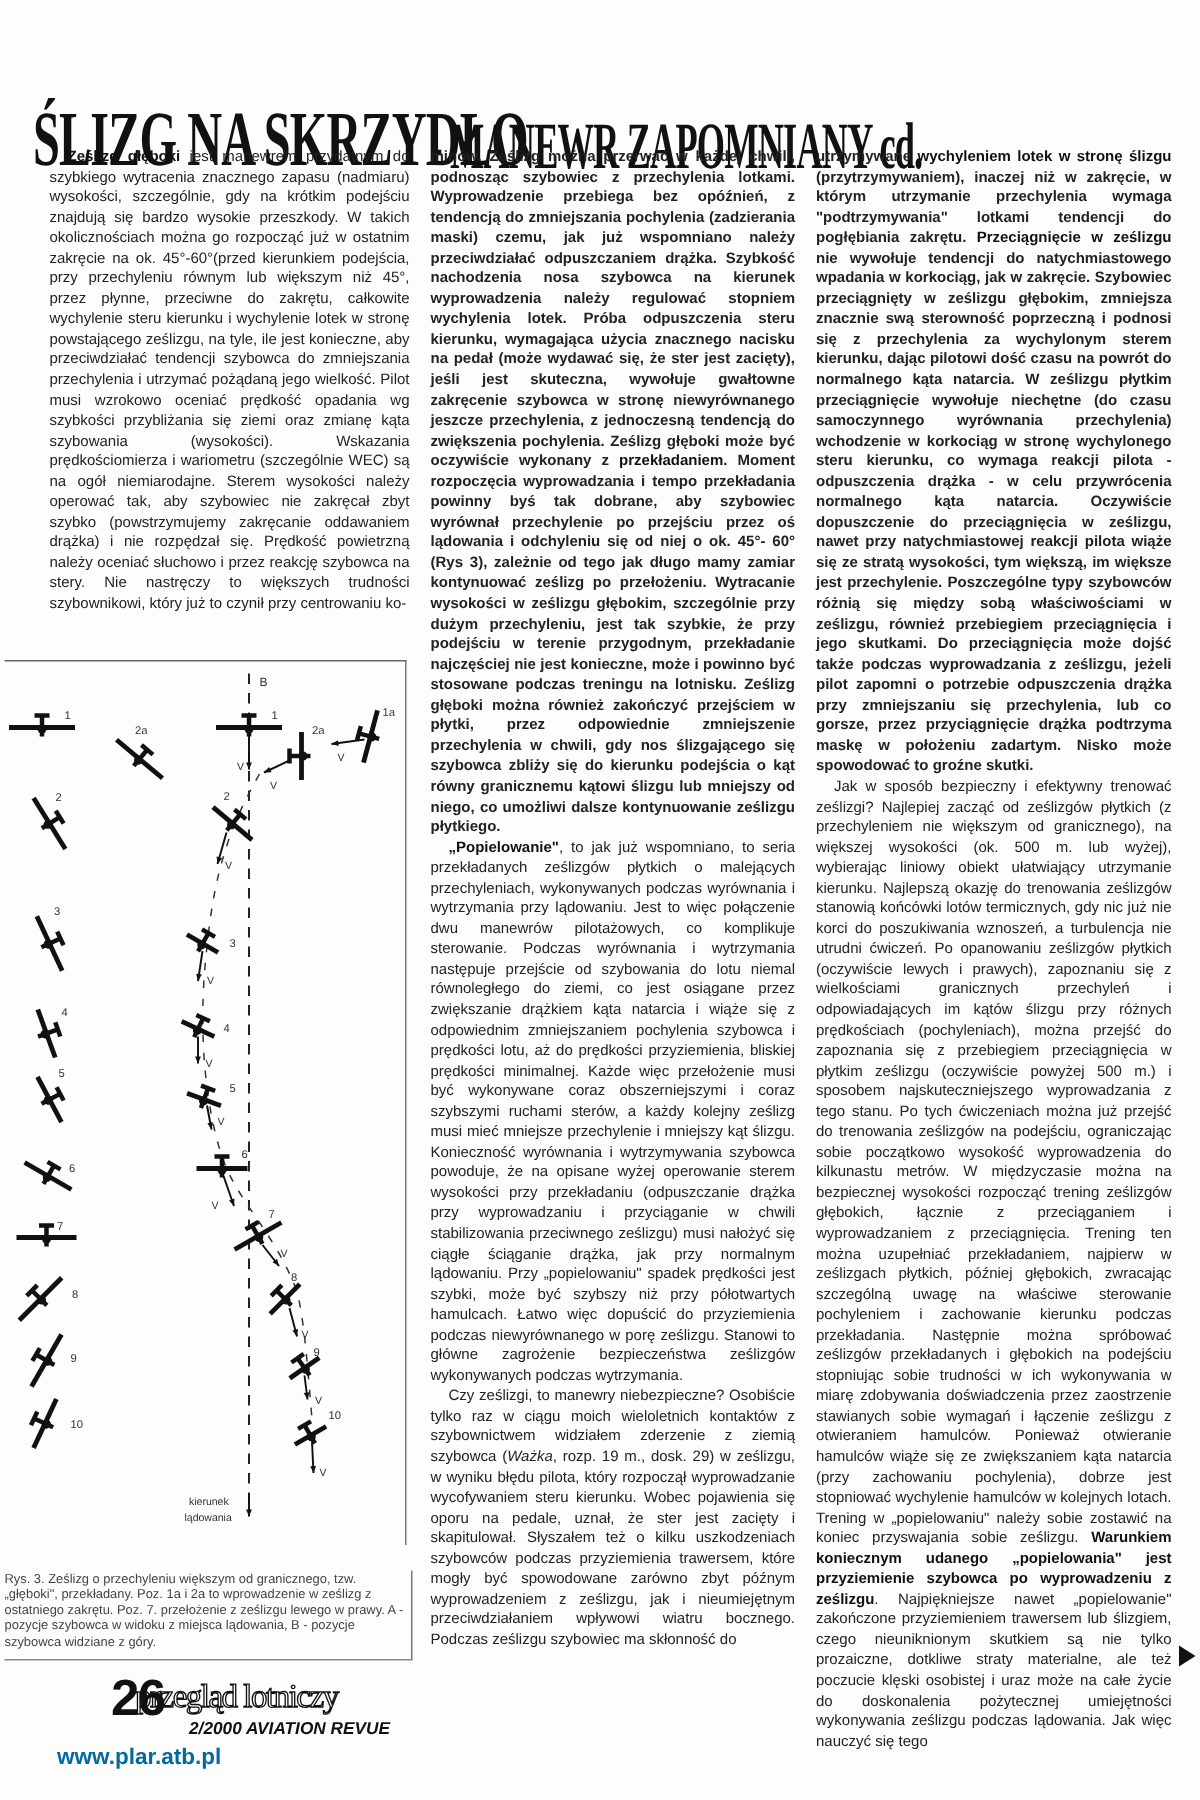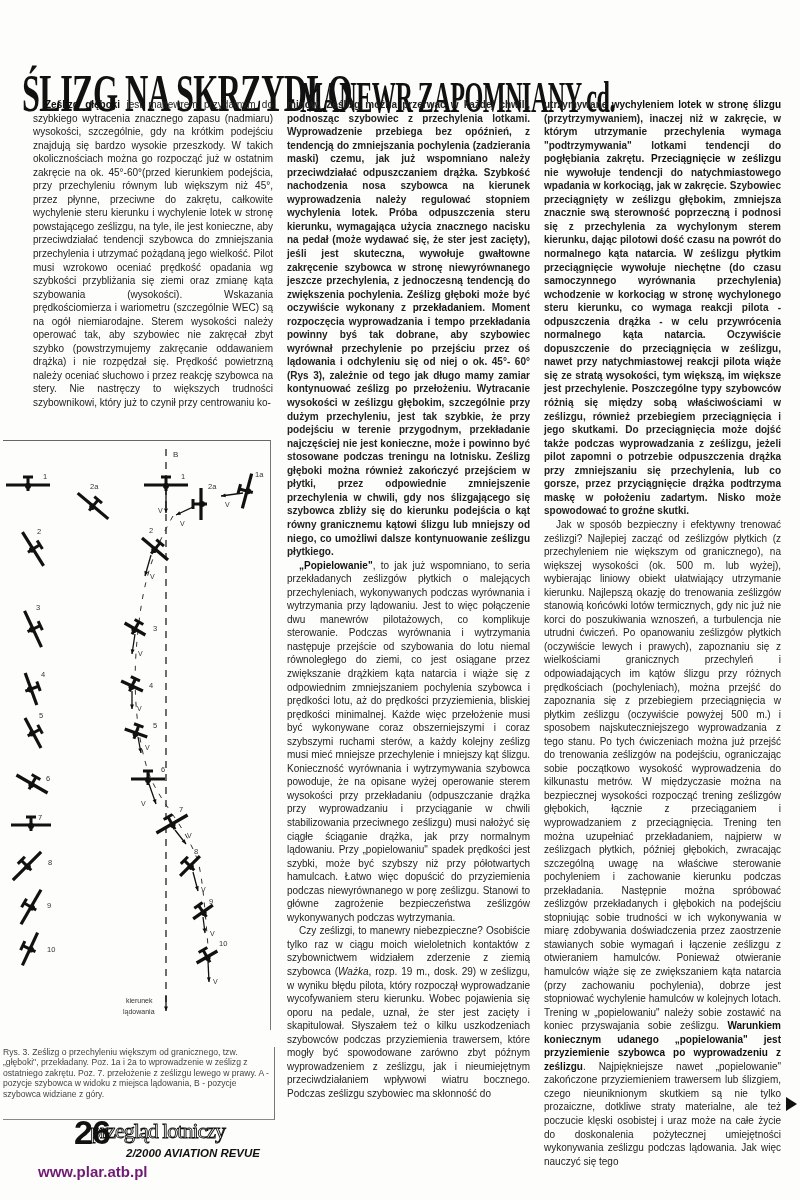--- a/index.html
+++ b/index.html
@@ -31,37 +31,37 @@
   #col2 { left: 287px; top: 98px; width: 243px; }
   #col3 { left: 544px; top: 98px; width: 237px; }
 
   .figure {
     position: absolute; left: 3px; top: 440px; width: 268px; height: 590px;
     border-top: 1.5px solid #666; border-right: 1.5px solid #777;
   }
   .figure svg { position: absolute; left: 0; top: 0; }
   .caption {
     position: absolute; left: 3px; top: 1047px; width: 272px; font-size: 8.6px; line-height: 10.4px;
-    color: #444; border-bottom: 1.5px solid #888; padding-bottom: 20px; border-right: 1.5px solid #777;
+    color: #444; border-bottom: 1.5px solid #888; padding-bottom: 7px; border-right: 1.5px solid #777;
   }
 
   .footer-pagenum {
     position: absolute; left: 38px; top: 1113px; font-family: "Liberation Sans", sans-serif;
     font-size: 34px; font-weight: bold; color: #111; letter-spacing: -1px; margin-left: 36px;
   }
   .footer-logo {
     position: absolute; left: 90px; top: 1118px; font-family: "Liberation Serif", serif;
     font-size: 22px; color: transparent; -webkit-text-stroke: 0.9px #111;
     letter-spacing: -1px;
   }
   .footer-issue {
     position: absolute; left: 126px; top: 1147px; font-size: 11.5px; font-weight: bold; font-style: italic; color: #111;
   }
   .footer-url {
-    position: absolute; left: 38px; top: 1163px; font-size: 15px; font-weight: bold; color: #701a75;
+    position: absolute; left: 38px; top: 1163px; font-size: 15px; font-weight: bold; color: #0369a1;
   }
   .next-arrow {
     position: absolute; left: 786px; top: 1097px; width: 0; height: 0;
     border-top: 7px solid transparent; border-bottom: 7px solid transparent; border-left: 11px solid #111;
   }
 </style>
 </head>
 <body>
 
 <div class="headline">

